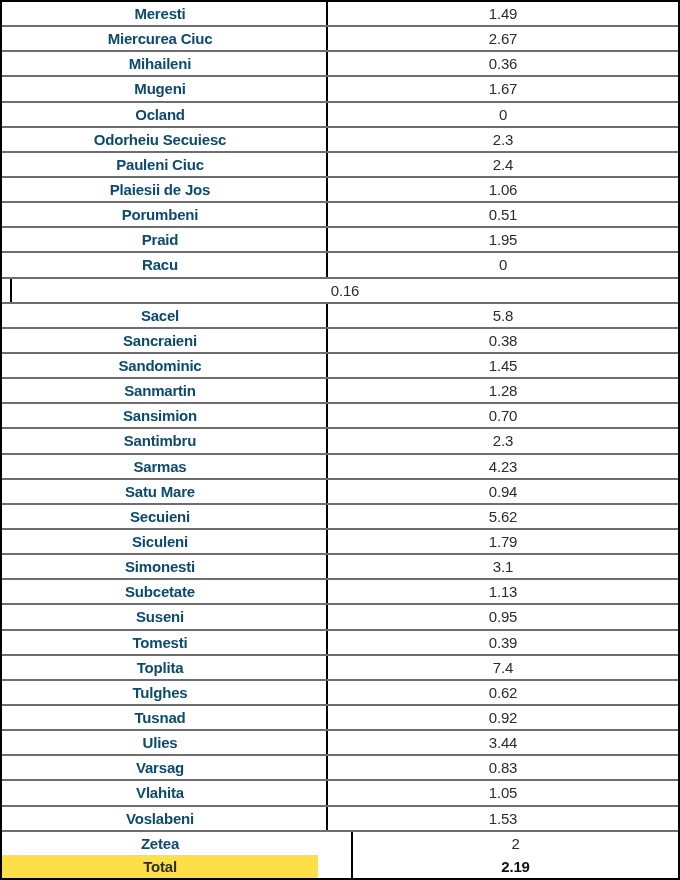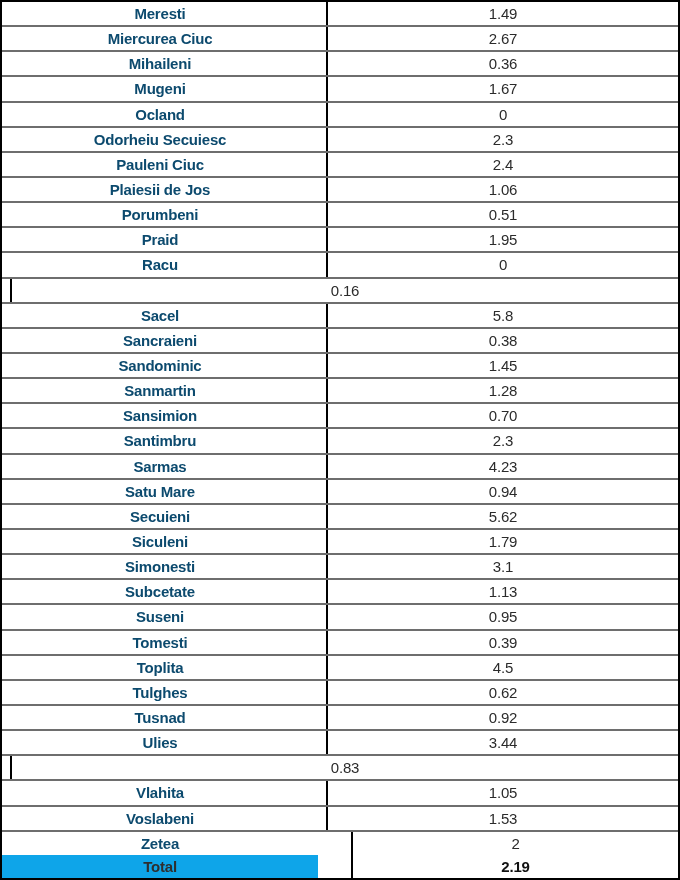--- a/index.html
+++ b/index.html
@@ -46,21 +46,21 @@
     color: #0c4a6e;
   }
   .value-cell {
     flex: 1 1 auto;
     border-left: 2px solid #000000;
     font-weight: 400;
     color: #2b2b2b;
     margin-left: 8px;
   }
   .total-row .name-cell {
-    background: #0ea5e9;
+    background: #fde047;
     color: #2e2e2e;
     font-weight: 700;
   }
   .total-row .value-cell {
     font-weight: 700;
     color: #111111;
   }
 </style>
 </head>
 <body>
@@ -139,31 +139,32 @@
         <div class="cell name-cell">Subcetate</div>
         <div class="cell value-cell">1.13</div>
       </div><div class="row">
         <div class="cell name-cell">Suseni</div>
         <div class="cell value-cell">0.95</div>
       </div><div class="row">
         <div class="cell name-cell">Tomesti</div>
         <div class="cell value-cell">0.39</div>
       </div><div class="row">
         <div class="cell name-cell">Toplita</div>
-        <div class="cell value-cell">4.5</div>
+        <div class="cell value-cell">7.4</div>
       </div><div class="row">
         <div class="cell name-cell">Tulghes</div>
         <div class="cell value-cell">0.62</div>
       </div><div class="row">
         <div class="cell name-cell">Tusnad</div>
         <div class="cell value-cell">0.92</div>
       </div><div class="row">
         <div class="cell name-cell">Ulies</div>
         <div class="cell value-cell">3.44</div>
       </div><div class="row">
+        <div class="cell name-cell">Varsag</div>
         <div class="cell value-cell">0.83</div>
       </div><div class="row">
         <div class="cell name-cell">Vlahita</div>
         <div class="cell value-cell">1.05</div>
       </div><div class="row">
         <div class="cell name-cell">Voslabeni</div>
         <div class="cell value-cell">1.53</div>
       </div><div class="row">
         <div class="cell name-cell">Zetea</div>
         <div class="cell value-cell">2</div>

